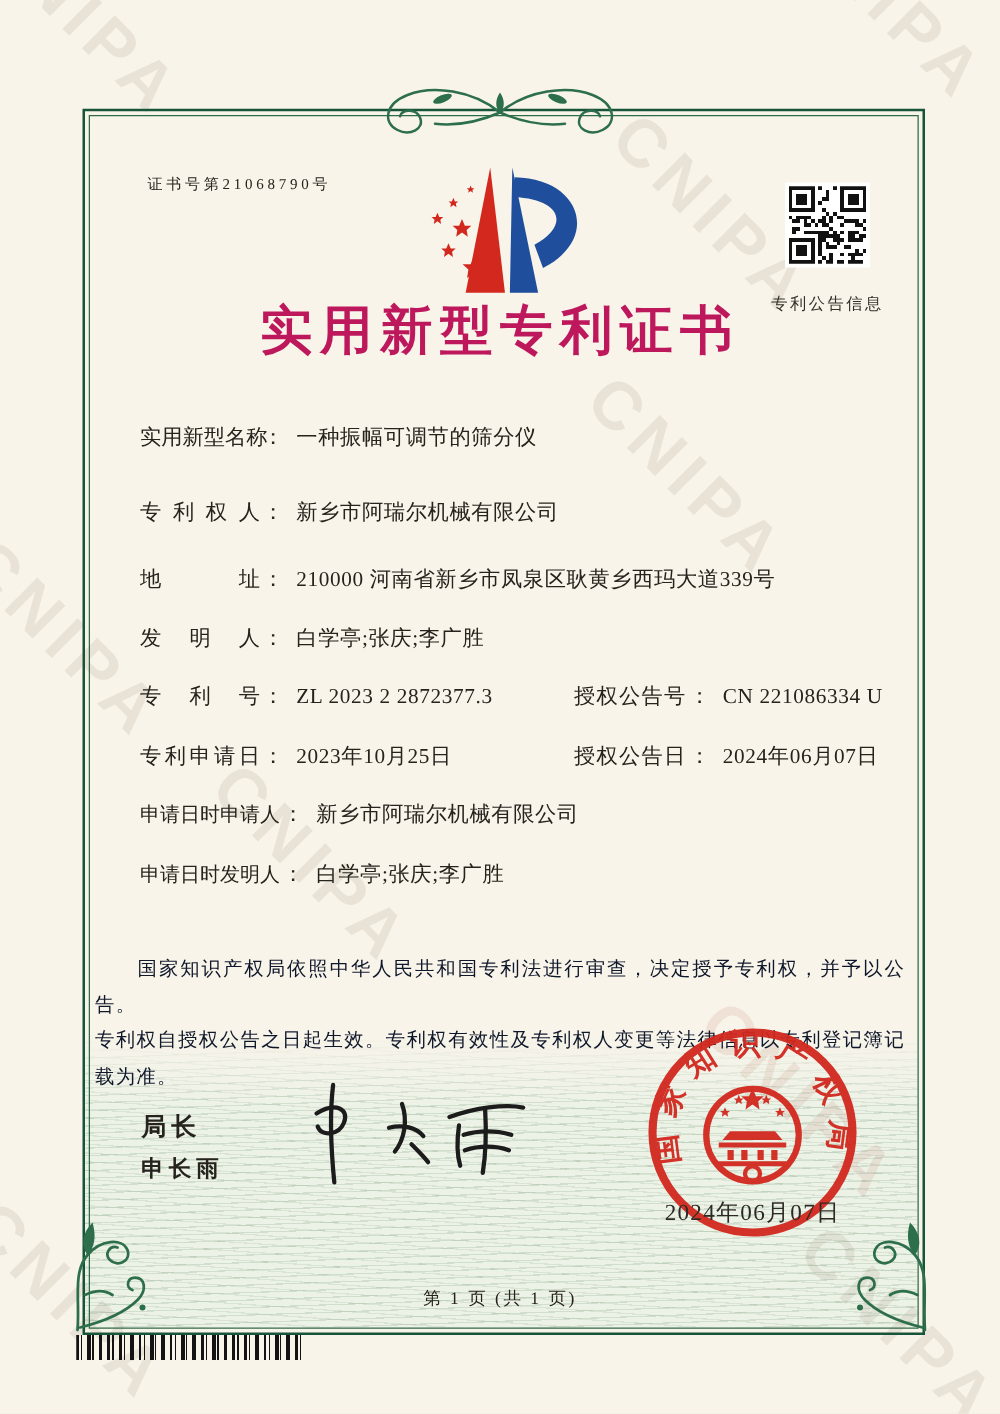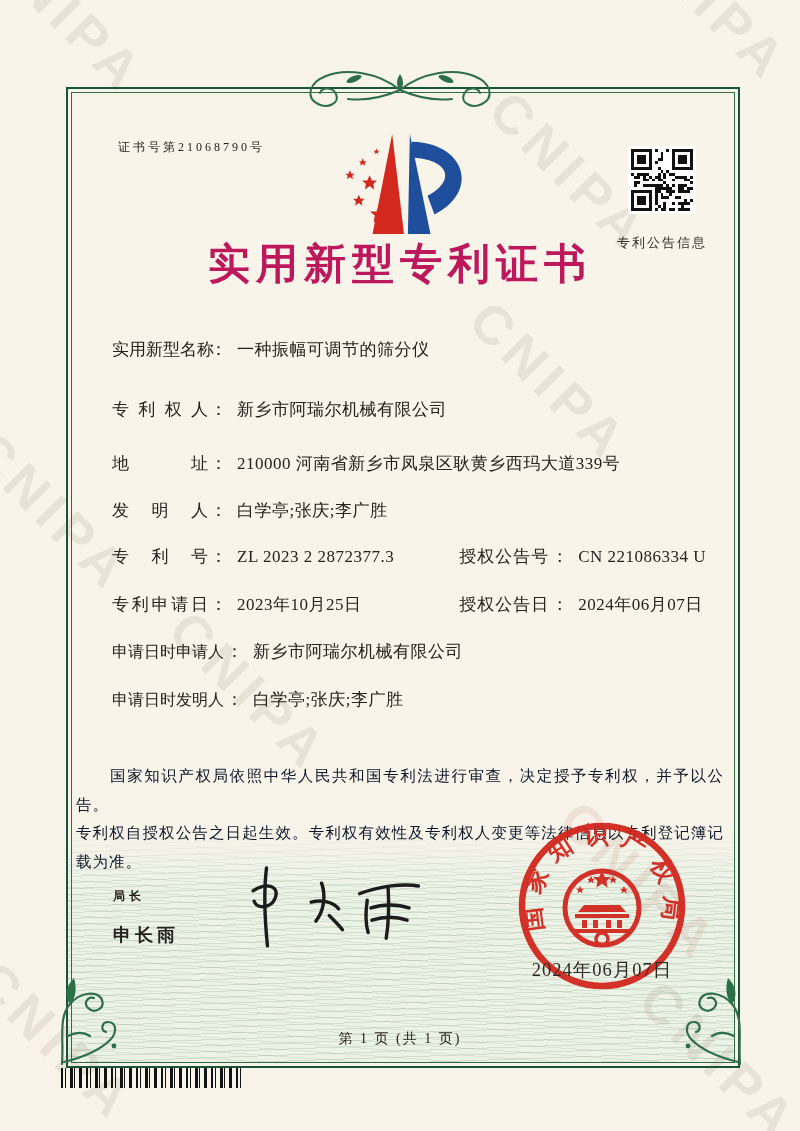--- a/index.html
+++ b/index.html
@@ -56,21 +56,21 @@
   .pair-left{display:inline-block;width:343px;}
   .rlabel{letter-spacing:1px;}
   
   .statement{
     position:absolute;left:76px;top:762px;width:648px;z-index:4;
     font-size:15.5px;line-height:1.85;letter-spacing:1px;color:#0f172a;text-align:justify;
   }
   .statement .l1{text-indent:2.2em;}
   
   .signer-title{position:absolute;left:113px;top:888px;z-index:4;
-    font-family:"Liberation Sans","DejaVu Sans",sans-serif;font-size:12px;font-weight:600;letter-spacing:4px;}
+    font-family:"Liberation Sans","DejaVu Sans",sans-serif;font-size:20px;font-weight:600;letter-spacing:4px;}
   .signer-name{position:absolute;left:113px;top:923px;z-index:4;
     font-family:"Liberation Sans","DejaVu Sans",sans-serif;font-size:18px;font-weight:600;letter-spacing:4px;}
   .signature{position:absolute;left:238px;top:858px;z-index:4;}
   .seal{position:absolute;left:512px;top:816px;z-index:5;opacity:0.95;}
   
   .page-no{position:absolute;left:0;right:0;top:1030px;z-index:4;text-align:center;font-size:14px;letter-spacing:2px;}
   .barcode{
     position:absolute;left:61px;top:1068px;width:181px;height:20px;z-index:4;
     background:repeating-linear-gradient(90deg,
       #131313 0 2px, transparent 2px 4px,

